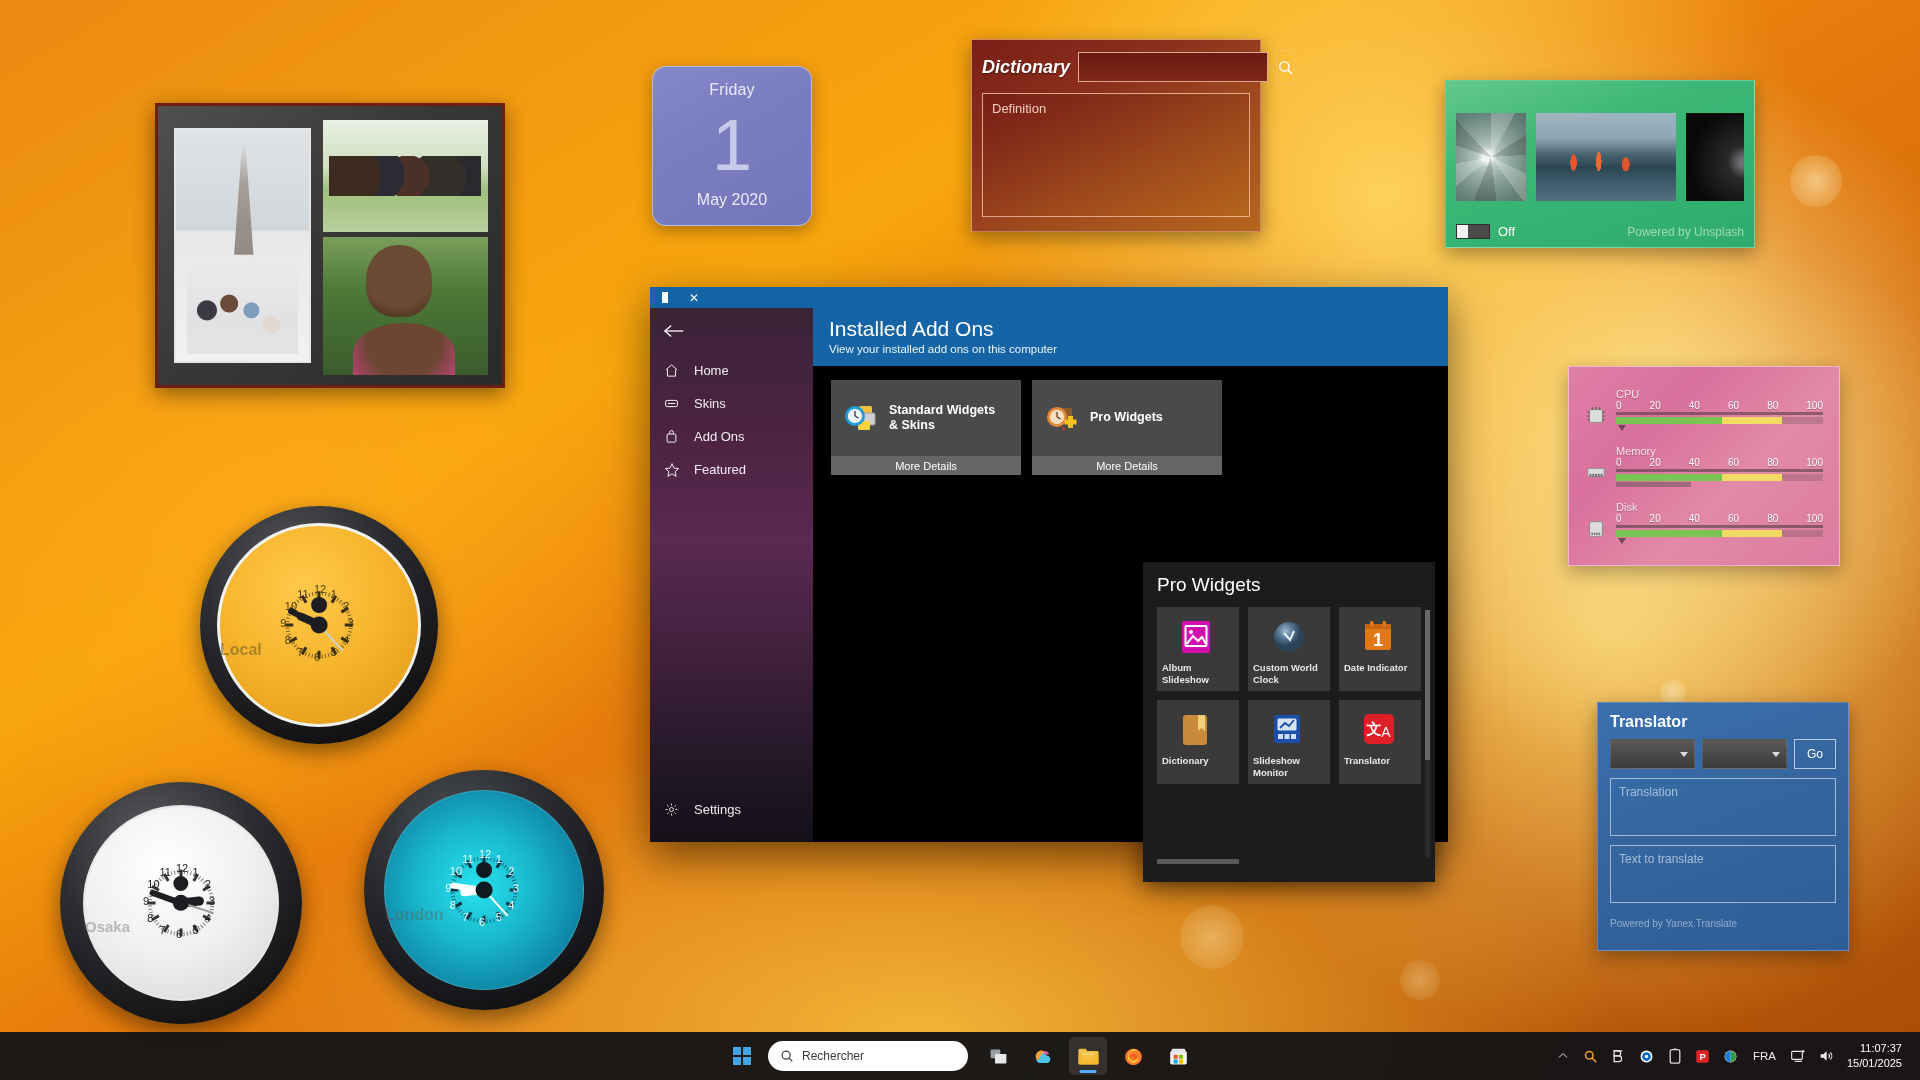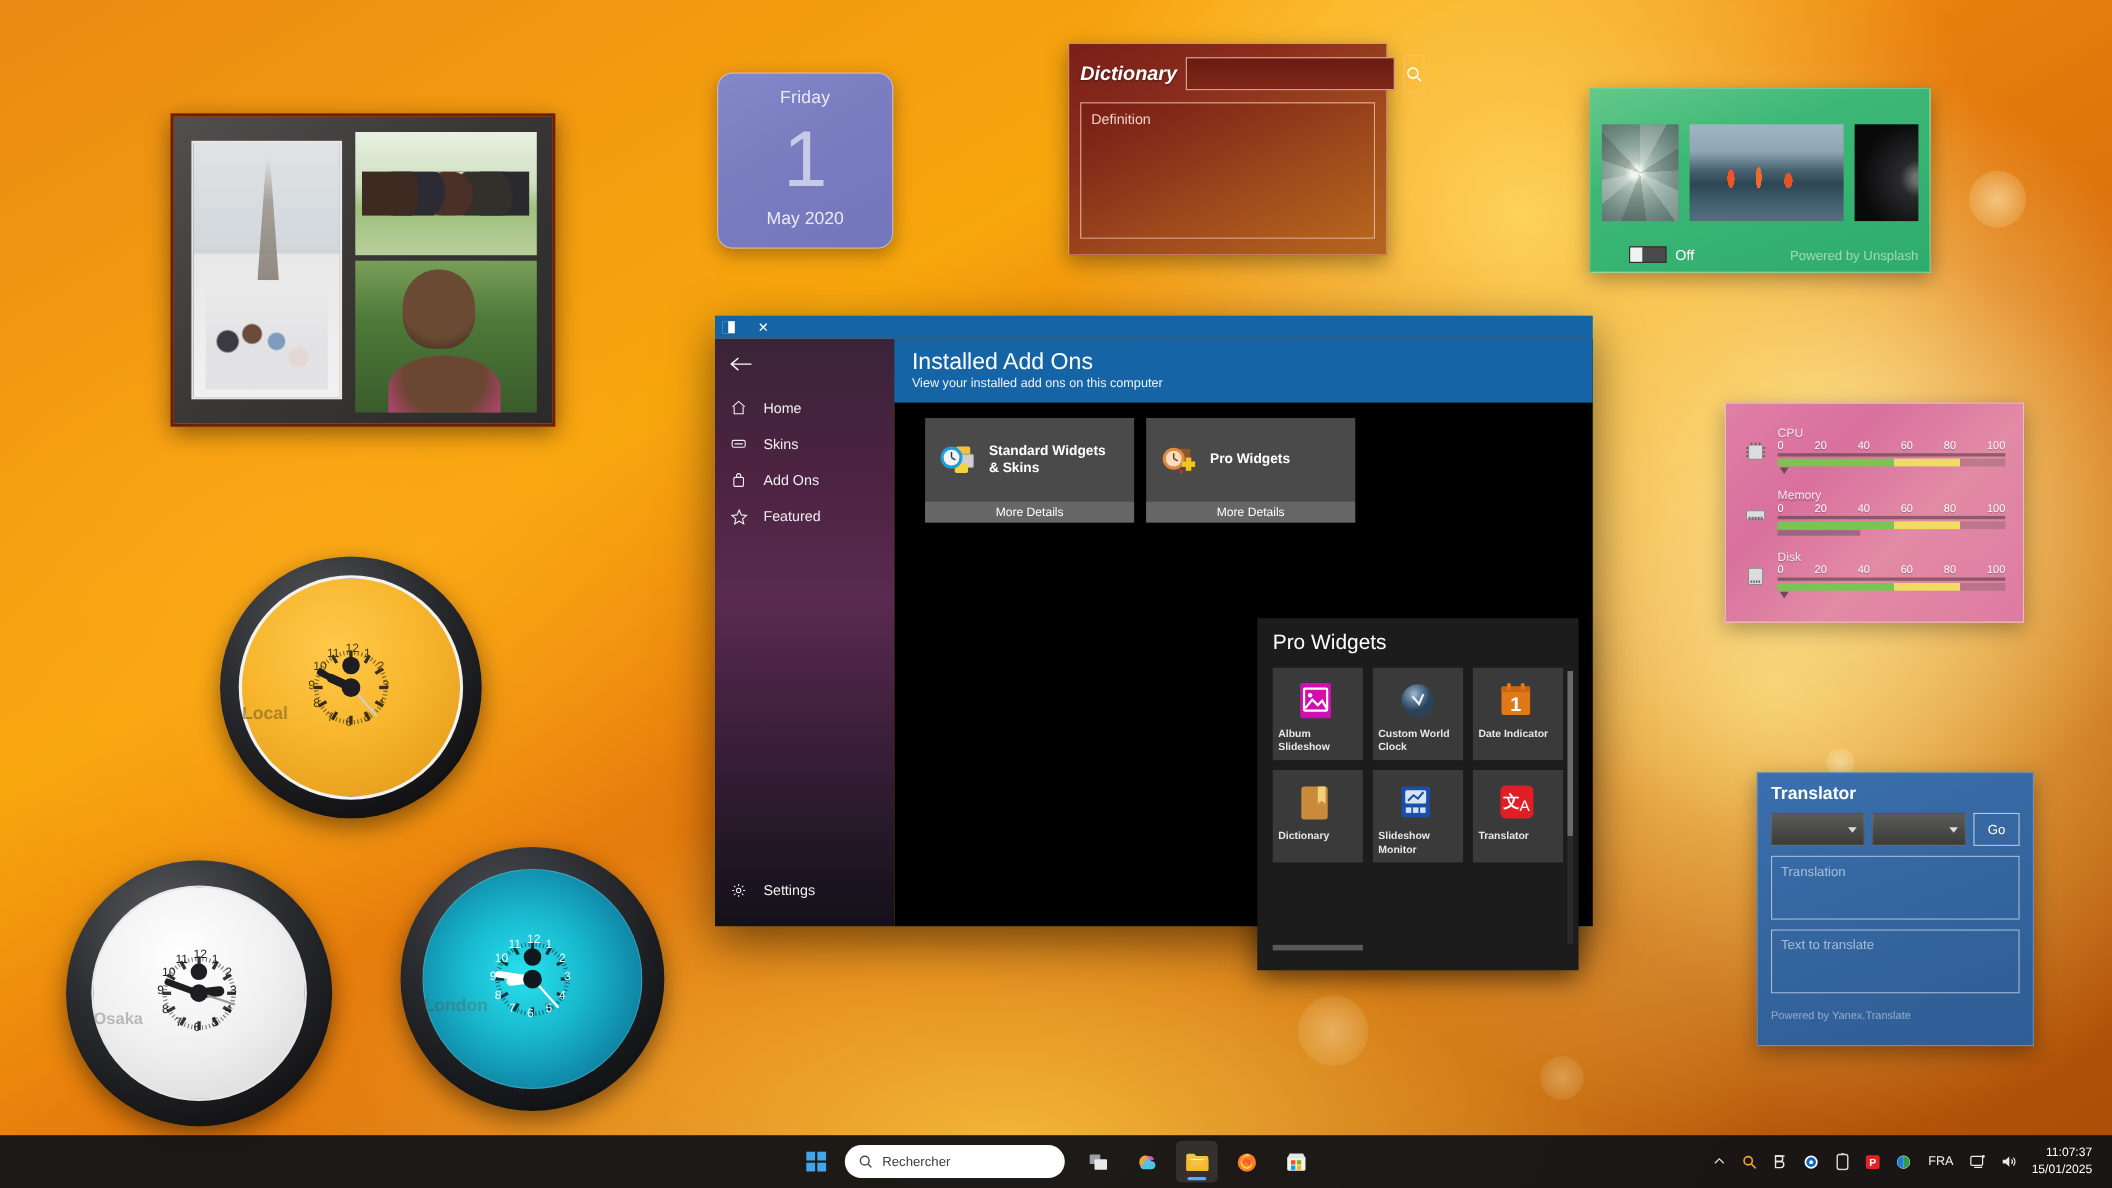--- a/index.html
+++ b/index.html
@@ -167,39 +167,39 @@
   }
   .al-lava::after {
     content:''; position:absolute; left:18%; top:44%; width:64%; height:26%;
     background:
       radial-gradient(ellipse 6% 60% at 14% 50%, #e8562a 0 60%, transparent 61%),
       radial-gradient(ellipse 5% 70% at 42% 46%, #ef6a2c 0 60%, transparent 61%),
       radial-gradient(ellipse 7% 50% at 72% 58%, #e2552a 0 60%, transparent 61%);
   }
   .al-dark { width: 66px; background: radial-gradient(circle at 88% 56%, #6e6f72 0 6%, #2a2a2c 22%, #09090a 70%); }
   #album-widget .al-bottom { display: flex; align-items: center; justify-content: space-between; margin-top: 6px; }
-  #album-widget .al-toggle { display: flex; align-items: center; gap: 8px; margin-left: 25px; }
+  #album-widget .al-toggle { display: flex; align-items: center; gap: 8px; }
   .toggle-switch {
     width: 34px; height: 15px; background: #4a4a4a; border: 1px solid #2e2e2e;
     display: flex; align-items: center; cursor: pointer;
   }
   .toggle-switch .knob { width: 11px; height: 13px; background: #f2f2f2; }
   #album-widget .al-off { font-size: 13px; color: #fff; }
   #album-widget .al-credit { font-size: 12px; color: rgba(255,255,255,.52); }
 
   
   #resmon-widget {
     left: 1568px; top: 366px; width: 272px; height: 200px;
     background: linear-gradient(135deg, #e07fa6 0%, #d9709d 30%, #e28aa6 60%, #dd7ba0 100%);
     border: 1px solid rgba(255,255,255,0.45);
     box-shadow: 0 6px 18px rgba(0,0,0,0.3);
     padding: 14px 16px;
     display: flex; flex-direction: column; justify-content: space-around;
   }
-  .rm-row { display: flex; align-items: flex-start; gap: 9px; }
+  .rm-row { display: flex; align-items: center; gap: 9px; }
   .rm-icon { width: 22px; height: 22px; margin-top: 12px; flex: 0 0 auto; }
   .rm-body { flex: 1; }
   .rm-label { font-size: 11px; color: #f7e7ee; text-shadow: 0 1px 1px rgba(0,0,0,.25); line-height: 1.1; }
   .rm-scale { display: flex; justify-content: space-between; font-size: 10px; color: #fff; text-shadow: 0 1px 1px rgba(0,0,0,.3); margin-top: -1px; }
   .rm-track { height: 3px; background: rgba(70,55,60,.55); margin-top: 1px; }
   .rm-bar { height: 7px; margin-top: 2px;
     background: linear-gradient(to right, #79c553 0 51%, #f0dc63 51% 80%, rgba(0,0,0,0) 80%); position: relative; }
   .rm-bar::after { content:''; position:absolute; right:0; top:0; width:20%; height:100%; background: rgba(120,90,95,.35); }
   .rm-marker { width: 0; height: 0; border-left: 4px solid transparent; border-right: 4px solid transparent;
     border-top: 6px solid rgba(80,60,65,.8); margin-top: 1px; }
@@ -322,21 +322,21 @@
   .wl-navicon { width: 17px; height: 17px; display: flex; align-items: center; justify-content: center; }
   #wl-settings { margin-top: auto; margin-bottom: 16px; }
 
   #wl-main { flex: 1; background: #000; display: flex; flex-direction: column; min-width: 0; position: relative; }
   #wl-header {
     background: #1565a6; padding: 9px 16px 11px; color: #fff; flex: 0 0 auto;
   }
   #wl-header h1 { font-size: 21px; font-weight: 400; line-height: 1.15; }
   #wl-header .wl-sub { font-size: 11.5px; opacity: .92; margin-top: 2px; }
 
-  #wl-content { flex: 1; position: relative; padding: 14px 0 0 28px; }
+  #wl-content { flex: 1; position: relative; padding: 14px 0 0 18px; }
   .addon-cards { display: flex; gap: 11px; }
   .addon-card {
     width: 190px; background: #4a4a4a; display: flex; flex-direction: column;
   }
   .addon-card .ac-body { height: 76px; display: flex; align-items: center; padding: 0 10px; gap: 8px; }
   .addon-card .ac-icon { width: 40px; height: 40px; flex: 0 0 auto; }
   .addon-card .ac-title { font-size: 12.5px; color: #fff; font-weight: bold; line-height: 1.25; }
   .addon-card .ac-more {
     height: 19px; background: #666; color: #fff; font-size: 11px;
     display: flex; align-items: center; justify-content: center; cursor: pointer;

